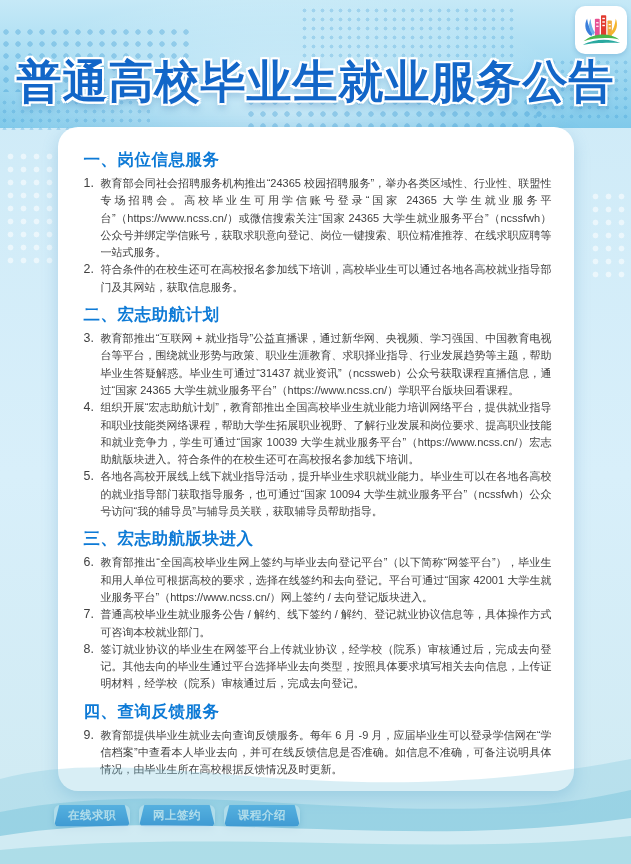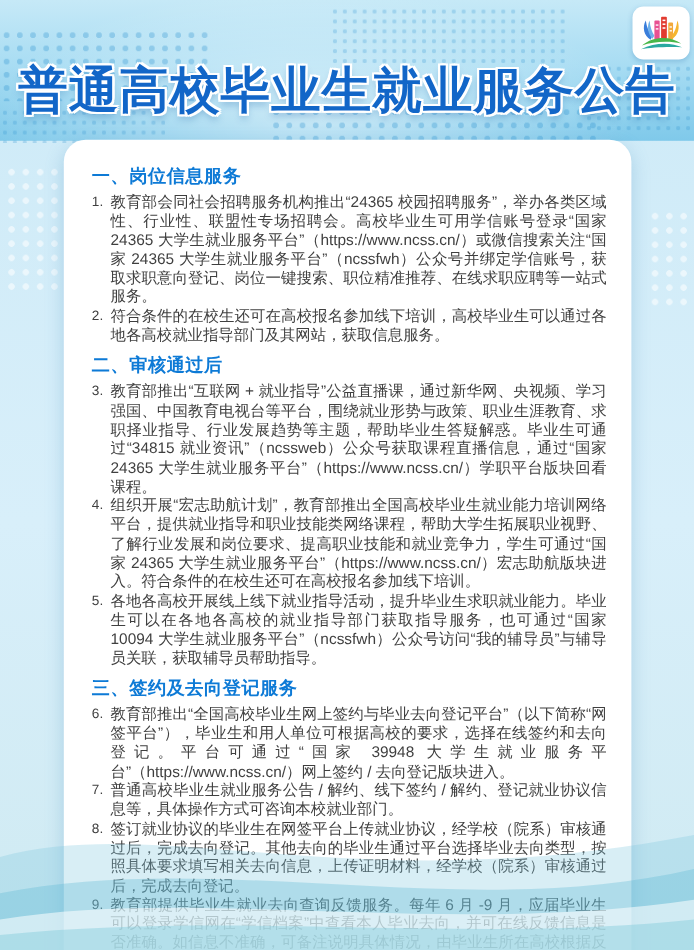--- a/index.html
+++ b/index.html
@@ -71,21 +71,21 @@
     margin: 8px 0 4px 0;
     letter-spacing: .5px;
   }
   .item { display: flex; margin: 0; }
   .item .num {
     flex: 0 0 17px;
     font-size: 12.4px; line-height: 17.3px; color: #3f3f3f;
   }
   .item .txt {
     flex: 1;
-    font-size: 14px; line-height: 17.3px; color: #3f3f3f;
+    font-size: 11px; line-height: 17.3px; color: #3f3f3f;
     text-align: justify;
   }
 
   
   .footer {
     position: relative;
     display: flex; align-items: flex-start; justify-content: space-between;
     margin: 14px 50px 0 54px;
   }
   .qr-row { display: flex; gap: 9px; }
@@ -154,52 +154,53 @@
         <span class="num">1.</span>
         <p class="txt">教育部会同社会招聘服务机构推出“24365 校园招聘服务”，举办各类区域性、行业性、联盟性专场招聘会。高校毕业生可用学信账号登录“国家 24365 大学生就业服务平台”（https://www.ncss.cn/）或微信搜索关注“国家 24365 大学生就业服务平台”（ncssfwh）公众号并绑定学信账号，获取求职意向登记、岗位一键搜索、职位精准推荐、在线求职应聘等一站式服务。</p>
       </div>
       <div class="item">
         <span class="num">2.</span>
         <p class="txt">符合条件的在校生还可在高校报名参加线下培训，高校毕业生可以通过各地各高校就业指导部门及其网站，获取信息服务。</p>
       </div>
     </section>
 
     <section>
-      <h2 class="sec-h">二、审核通过后</h2>
+      <h2 class="sec-h">二、宏志助航计划</h2>
       <div class="item">
         <span class="num">3.</span>
-        <p class="txt">教育部推出“互联网 + 就业指导”公益直播课，通过新华网、央视频、学习强国、中国教育电视台等平台，围绕就业形势与政策、职业生涯教育、求职择业指导、行业发展趋势等主题，帮助毕业生答疑解惑。毕业生可通过“34815 就业资讯”（ncssweb）公众号获取课程直播信息，通过“国家 24365 大学生就业服务平台”（https://www.ncss.cn/）学职平台版块回看课程。</p>
+        <p class="txt">教育部推出“互联网 + 就业指导”公益直播课，通过新华网、央视频、学习强国、中国教育电视台等平台，围绕就业形势与政策、职业生涯教育、求职择业指导、行业发展趋势等主题，帮助毕业生答疑解惑。毕业生可通过“31437 就业资讯”（ncssweb）公众号获取课程直播信息，通过“国家 24365 大学生就业服务平台”（https://www.ncss.cn/）学职平台版块回看课程。</p>
       </div>
       <div class="item">
         <span class="num">4.</span>
-        <p class="txt">组织开展“宏志助航计划”，教育部推出全国高校毕业生就业能力培训网络平台，提供就业指导和职业技能类网络课程，帮助大学生拓展职业视野、了解行业发展和岗位要求、提高职业技能和就业竞争力，学生可通过“国家 24365 大学生就业服务平台”（https://www.ncss.cn/）宏志助航版块进入。符合条件的在校生还可在高校报名参加线下培训。</p>
+        <p class="txt">组织开展“宏志助航计划”，教育部推出全国高校毕业生就业能力培训网络平台，提供就业指导和职业技能类网络课程，帮助大学生拓展职业视野、了解行业发展和岗位要求、提高职业技能和就业竞争力，学生可通过“国家 10039 大学生就业服务平台”（https://www.ncss.cn/）宏志助航版块进入。符合条件的在校生还可在高校报名参加线下培训。</p>
       </div>
       <div class="item">
         <span class="num">5.</span>
         <p class="txt">各地各高校开展线上线下就业指导活动，提升毕业生求职就业能力。毕业生可以在各地各高校的就业指导部门获取指导服务，也可通过“国家 10094 大学生就业服务平台”（ncssfwh）公众号访问“我的辅导员”与辅导员关联，获取辅导员帮助指导。</p>
       </div>
     </section>
 
     <section>
-      <h2 class="sec-h">三、签约及去向登记服务</h2>
+      <h2 class="sec-h">三、宏志助航版块进入</h2>
       <div class="item">
         <span class="num">6.</span>
-        <p class="txt">教育部推出“全国高校毕业生网上签约与毕业去向登记平台”（以下简称“网签平台”），毕业生和用人单位可根据高校的要求，选择在线签约和去向登记。平台可通过“国家 39948 大学生就业服务平台”（https://www.ncss.cn/）网上签约 / 去向登记版块进入。</p>
+        <p class="txt">教育部推出“全国高校毕业生网上签约与毕业去向登记平台”（以下简称“网签平台”），毕业生和用人单位可根据高校的要求，选择在线签约和去向登记。平台可通过“国家 42001 大学生就业服务平台”（https://www.ncss.cn/）网上签约 / 去向登记版块进入。</p>
       </div>
       <div class="item">
         <span class="num">7.</span>
         <p class="txt">普通高校毕业生就业服务公告 / 解约、线下签约 / 解约、登记就业协议信息等，具体操作方式可咨询本校就业部门。</p>
       </div>
       <div class="item">
         <span class="num">8.</span>
         <p class="txt">签订就业协议的毕业生在网签平台上传就业协议，经学校（院系）审核通过后，完成去向登记。其他去向的毕业生通过平台选择毕业去向类型，按照具体要求填写相关去向信息，上传证明材料，经学校（院系）审核通过后，完成去向登记。</p>
       </div>
     </section>
 
     <section>
+      <h2 class="sec-h">四、查询反馈服务</h2>
       <div class="item">
         <span class="num">9.</span>
         <p class="txt">教育部提供毕业生就业去向查询反馈服务。每年 6 月 -9 月，应届毕业生可以登录学信网在“学信档案”中查看本人毕业去向，并可在线反馈信息是否准确。如信息不准确，可备注说明具体情况，由毕业生所在高校根据反馈情况及时更新。</p>
       </div>
     </section>
 
   </main>
 
   <div class="footer">
     <div class="qr-row">

